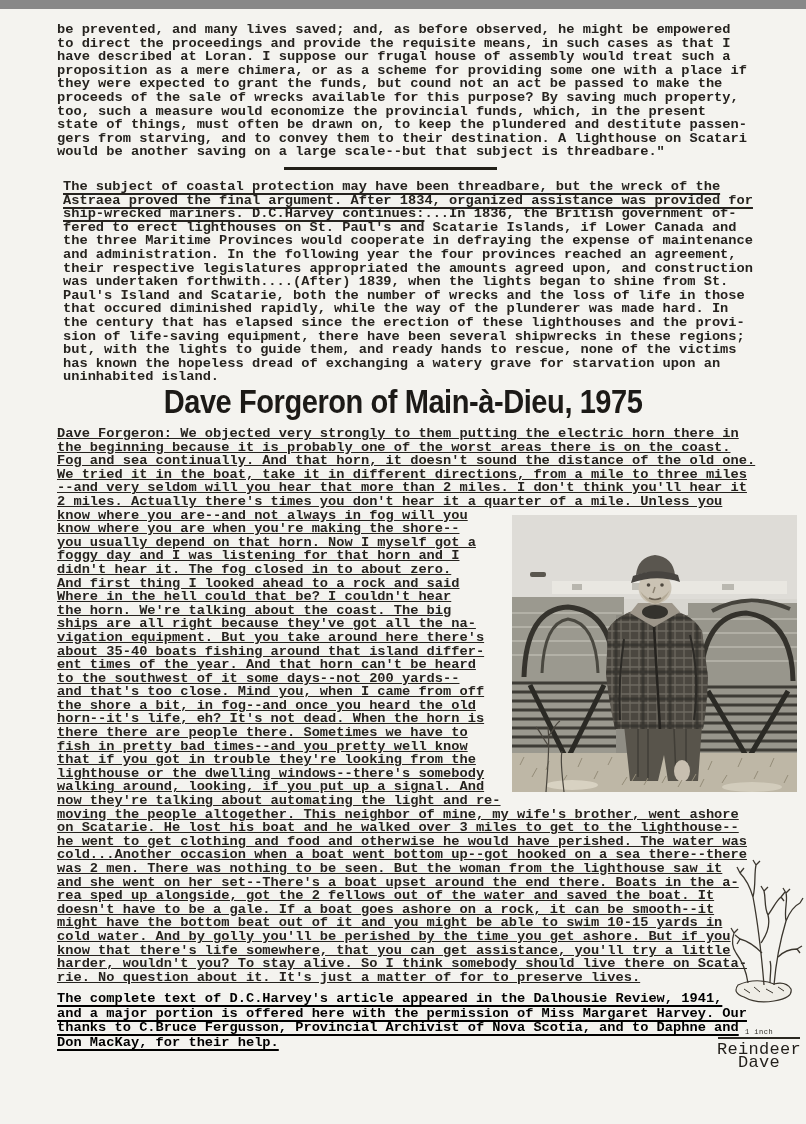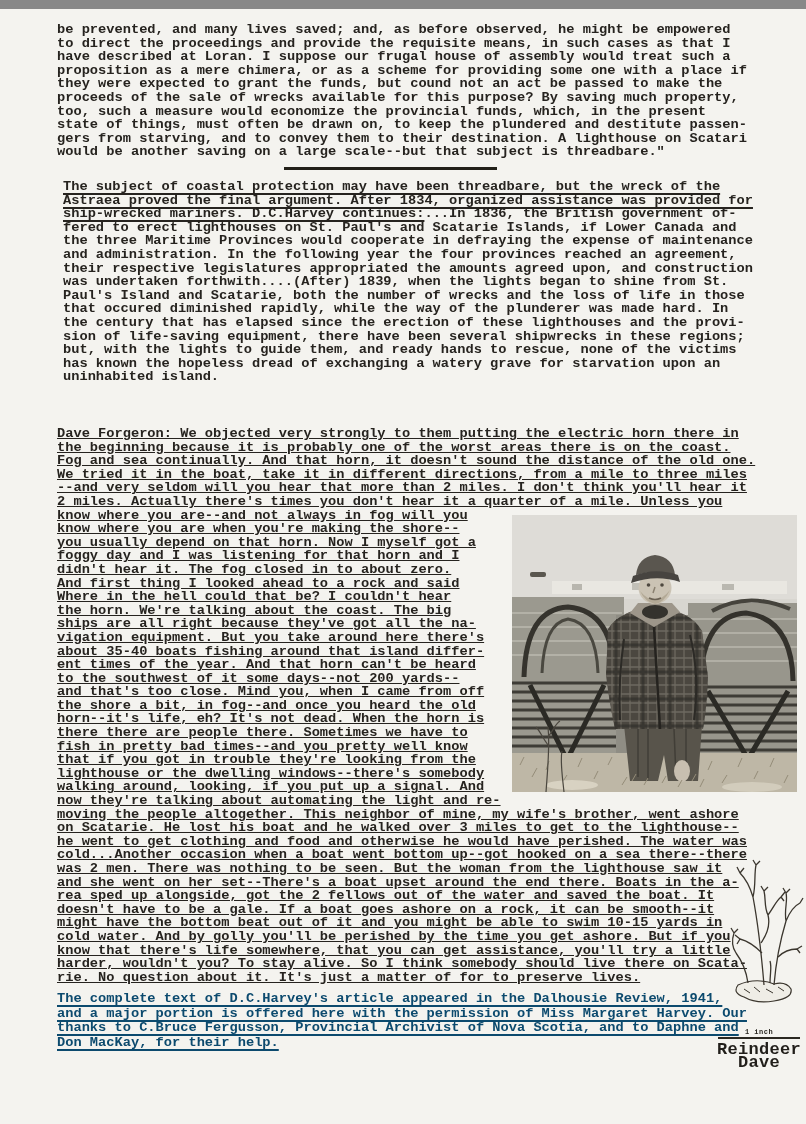--- a/index.html
+++ b/index.html
@@ -10,49 +10,50 @@
     color:#26231f;
   }
   
   .tw{position:absolute;font-weight:bold;white-space:pre;font-size:13.7px;line-height:13.6px;}
   .tw .line{display:block;}
   .u{text-decoration:underline;text-decoration-thickness:1.6px;text-underline-offset:2.5px;}
   #quoteTop{left:57px;top:14px;}
   .rule{position:absolute;left:284px;top:158px;width:213px;height:3px;background:#222019;}
   #editorial{left:63px;top:171px;}
   #interview{left:57px;top:418px;text-decoration:underline;}
-  #credits{left:57px;top:983px;line-height:14.6px;color:#0c4a6e;}
+  #credits{left:57px;top:983px;line-height:14.6px;color:#000000;}
   #credits .line{text-decoration:underline;text-decoration-thickness:2.4px;text-underline-offset:3px;}
   
   .headline{
     position:absolute;left:0;top:374px;width:806px;margin:0;text-align:center;
     font-family:"Liberation Sans","DejaVu Sans",sans-serif;font-weight:bold;
     font-size:33px;line-height:38px;color:#1c1a17;letter-spacing:-0.5px;
   }
   .headline-inner{display:inline-block;transform:scaleX(0.88);transform-origin:center;white-space:pre;}
   
   .photo{position:absolute;left:512px;top:506px;width:285px;height:277px;margin:0;}
   
   .moss{position:absolute;left:726px;top:848px;width:78px;height:148px;}
-  .figcap{position:absolute;left:712px;top:1019px;width:94px;text-align:center;font-weight:bold;}
+  .figcap{position:absolute;left:712px;top:1019px;width:94px;text-align:center;font-weight:normal;}
   .scalelabel{font-size:7px;letter-spacing:0.5px;line-height:8px;text-align:center;color:#2a2721;}
   .scalebar{height:2px;background:#2a2721;margin:1px 6px 4px 6px;}
   .capline{font-size:17px;line-height:13px;color:#211e1a;letter-spacing:0.3px;}
 </style>
 </head>
 <body>
 
 <div class="page">
 
   <div id="quoteTop" class="tw"><div class="line">be prevented, and many lives saved; and, as before observed, he might be empowered</div><div class="line">to direct the proceedings and provide the requisite means, in such cases as that I</div><div class="line">have described at Loran. I suppose our frugal house of assembly would treat such a</div><div class="line">proposition as a mere chimera, or as a scheme for providing some one with a place if</div><div class="line">they were expected to grant the funds, but cound not an act be passed to make the</div><div class="line">proceeds of the sale of wrecks available for this purpose? By saving much property,</div><div class="line">too, such a measure would economize the provincial funds, which, in the present</div><div class="line">state of things, must often be drawn on, to keep the plundered and destitute passen-</div><div class="line">gers from starving, and to convey them to their destination. A lighthouse on Scatari</div><div class="line">would be another saving on a large scale--but that subject is threadbare."</div></div>
 
   <div class="rule"></div>
 
   <div id="editorial" class="tw"><div class="line"><span class="u">The subject of coastal protection may have been threadbare, but the wreck of the</span></div><div class="line"><span class="u">Astraea proved the final argument. After 1834, organized assistance was provided for</span></div><div class="line"><span class="u">ship-wrecked mariners. D.C.Harvey continues:</span><span>...In 1836, the British government of-</span></div><div class="line">fered to erect lighthouses on St. Paul's and Scatarie Islands, if Lower Canada and</div><div class="line">the three Maritime Provinces would cooperate in defraying the expense of maintenance</div><div class="line">and administration. In the following year the four provinces reached an agreement,</div><div class="line">their respective legislatures appropriated the amounts agreed upon, and construction</div><div class="line">was undertaken forthwith....(After) 1839, when the lights began to shine from St.</div><div class="line">Paul's Island and Scatarie, both the number of wrecks and the loss of life in those</div><div class="line">that occured diminished rapidly, while the way of the plunderer was made hard. In</div><div class="line">the century that has elapsed since the erection of these lighthouses and the provi-</div><div class="line">sion of life-saving equipment, there have been several shipwrecks in these regions;</div><div class="line">but, with the lights to guide them, and ready hands to rescue, none of the victims</div><div class="line">has known the hopeless dread of exchanging a watery grave for starvation upon an</div><div class="line">uninhabited island.</div></div>
 
+  <h1 class="headline"><span class="headline-inner">Dave Forgeron of Main-à-Dieu, 1975</span></h1>
 
   <div id="interview" class="tw"><div class="line">Dave Forgeron: We objected very strongly to them putting the electric horn there in</div><div class="line">the beginning because it is probably one of the worst areas there is on the coast.</div><div class="line">Fog and sea continually. And that horn, it doesn't sound the distance of the old one.</div><div class="line">We tried it in the boat, take it in different directions, from a mile to three miles</div><div class="line">--and very seldom will you hear that more than 2 miles. I don't think you'll hear it</div><div class="line">2 miles. Actually there's times you don't hear it a quarter of a mile. Unless you</div><div class="line">know where you are--and not always in fog will you</div><div class="line">know where you are when you're making the shore--</div><div class="line">you usually depend on that horn. Now I myself got a</div><div class="line">foggy day and I was listening for that horn and I</div><div class="line">didn't hear it. The fog closed in to about zero.</div><div class="line">And first thing I looked ahead to a rock and said</div><div class="line">Where in the hell could that be? I couldn't hear</div><div class="line">the horn. We're talking about the coast. The big</div><div class="line">ships are all right because they've got all the na-</div><div class="line">vigation equipment. But you take around here there's</div><div class="line">about 35-40 boats fishing around that island differ-</div><div class="line">ent times of the year. And that horn can't be heard</div><div class="line">to the southwest of it some days--not 200 yards--</div><div class="line">and that's too close. Mind you, when I came from off</div><div class="line">the shore a bit, in fog--and once you heard the old</div><div class="line">horn--it's life, eh? It's not dead. When the horn is</div><div class="line">there there are people there. Sometimes we have to</div><div class="line">fish in pretty bad times--and you pretty well know</div><div class="line">that if you got in trouble they're looking from the</div><div class="line">lighthouse or the dwelling windows--there's somebody</div><div class="line">walking around, looking, if you put up a signal. And</div><div class="line">now they're talking about automating the light and re-</div><div class="line">moving the people altogether. This neighbor of mine, my wife's brother, went ashore</div><div class="line">on Scatarie. He lost his boat and he walked over 3 miles to get to the lighthouse--</div><div class="line">he went to get clothing and food and otherwise he would have perished. The water was</div><div class="line">cold...Another occasion when a boat went bottom up--got hooked on a sea there--there</div><div class="line">was 2 men. There was nothing to be seen. But the woman from the lighthouse saw it</div><div class="line">and she went on her set--There's a boat upset around the end there. Boats in the a-</div><div class="line">rea sped up alongside, got the 2 fellows out of the water and saved the boat. It</div><div class="line">doesn't have to be a gale. If a boat goes ashore on a rock, it can be smooth--it</div><div class="line">might have the bottom beat out of it and you might be able to swim 10-15 yards in</div><div class="line">cold water. And by golly you'll be perished by the time you get ashore. But if you</div><div class="line">know that there's life somewhere, that you can get assistance, you'll try a little</div><div class="line">harder, wouldn't you? To stay alive. So I think somebody should live there on Scata-</div><div class="line">rie. No question about it. It's just a matter of for to preserve lives.</div></div>
 
   <figure class="photo">
     <svg width="285" height="277" viewBox="0 0 285 277">
       <rect width="285" height="277" fill="#d8d6d0"></rect>
       <rect width="285" height="84" fill="#dedcd7"></rect>
       <rect x="18" y="57" width="16" height="5" rx="2" fill="#5a574f"></rect>
       <g>
         <rect x="40" y="66" width="235" height="13" fill="#e9e7e1"></rect>

